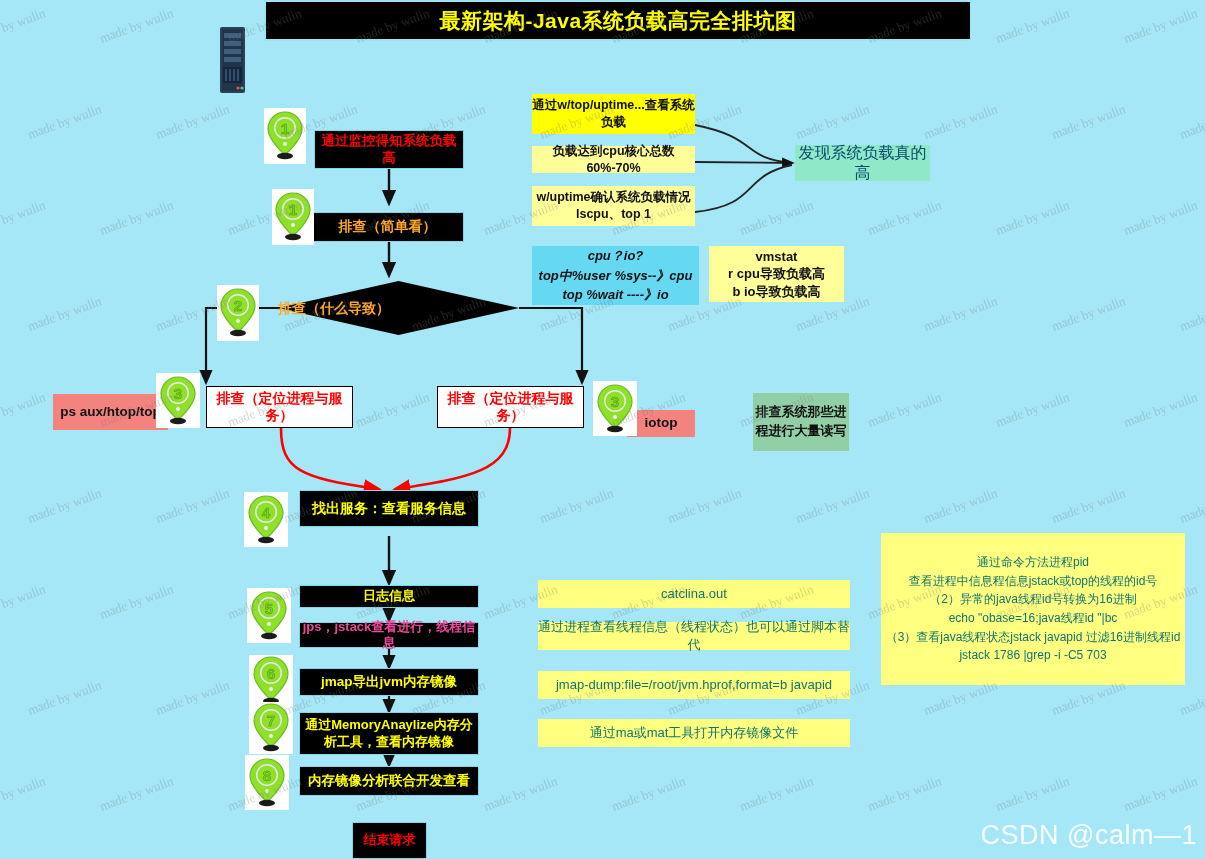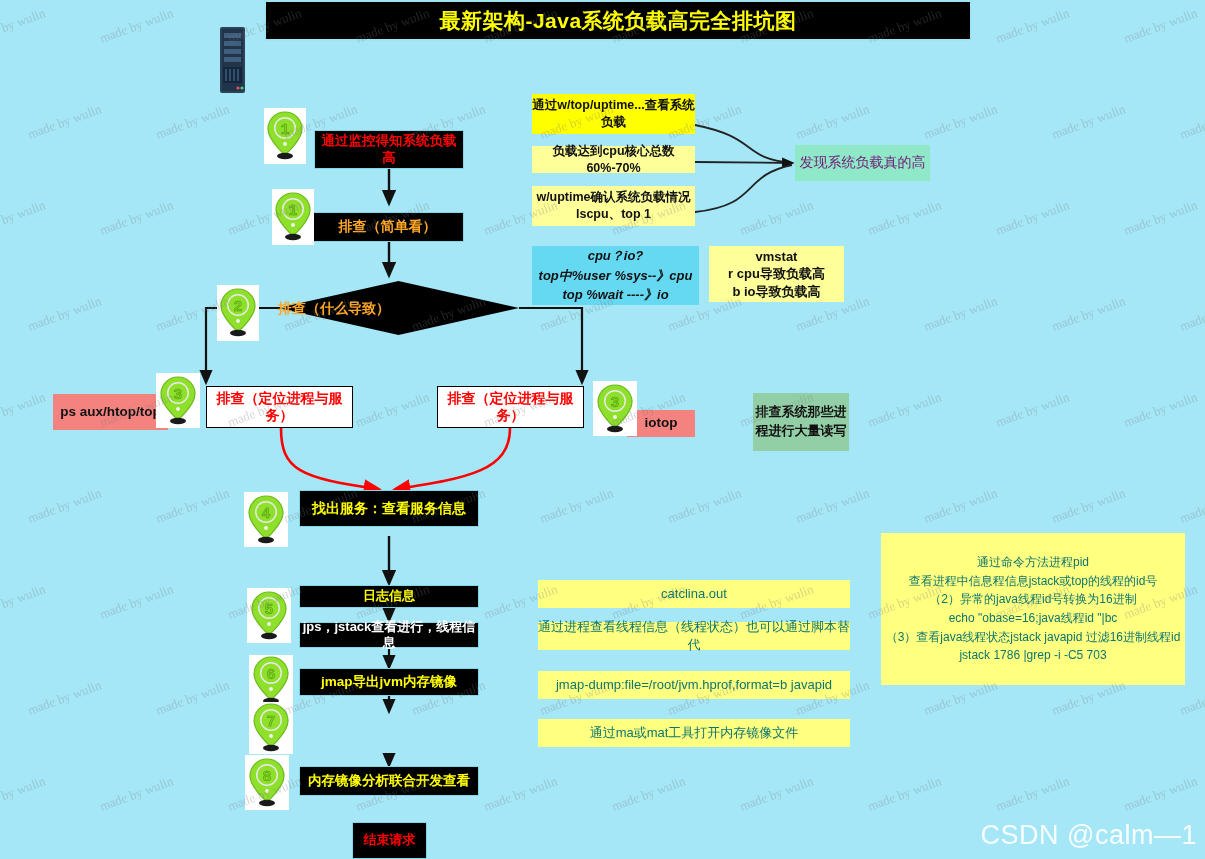--- a/index.html
+++ b/index.html
@@ -75,21 +75,21 @@
   .node-green2 {
     background: #93cfa6;
     border: none;
   }
   .node-green2 .lbl { color: #111; font-weight: bold; font-size: 13px; line-height: 1.45; }
 
   .node-mint {
     background: #8fe8c8;
     border: none;
   }
-  .node-mint .lbl { color: #701a75; font-size: 14px; }
+  .node-mint .lbl { color: #0c4a6e; font-size: 16px; }
 
   .node-yellow {
     background: #ffff00;
     border: none;
   }
   .node-yellow .lbl { color: #111; font-weight: bold; font-size: 12.5px; line-height: 1.35; }
 
   .node-yellow-lite {
     background: #ffff99;
     border: none;
@@ -354,27 +354,30 @@
 
   <div class="abs node node-black" style="left:299px; top:490px; width:180px; height:37px;">
     <span class="lbl" style="color:#ffff00; font-size:14px;">找出服务：查看服务信息</span>
   </div>
 
   <div class="abs node node-black" style="left:299px; top:585px; width:180px; height:23px;">
     <span class="lbl" style="color:#ffff00; font-size:13px;">日志信息</span>
   </div>
 
   <div class="abs node node-black" style="left:299px; top:622px; width:180px; height:26px;">
-    <span class="lbl" style="color:#ffffff; font-size:13px;">jps，jstack查看进行，线程信息</span>
+    <span class="lbl" style="color:#ec4899; font-size:13px;">jps，jstack查看进行，线程信息</span>
   </div>
 
   <div class="abs node node-black" style="left:299px; top:668px; width:180px; height:28px;">
     <span class="lbl" style="color:#ffff00; font-size:13.5px;">jmap导出jvm内存镜像</span>
   </div>
 
+  <div class="abs node node-black" style="left:299px; top:712px; width:180px; height:43px;">
+    <span class="lbl" style="color:#ffff00; font-size:13px;">通过MemoryAnaylize内存分析工具，查看内存镜像</span>
+  </div>
 
   <div class="abs node node-black" style="left:299px; top:766px; width:180px; height:30px;">
     <span class="lbl" style="color:#ffff00; font-size:13.5px;">内存镜像分析联合开发查看</span>
   </div>
 
   <div class="abs node node-black" style="left:352px; top:822px; width:75px; height:37px;">
     <span class="lbl" style="color:#ff0000; font-size:13px;">结束请求</span>
   </div>
 
   <div class="abs node node-yellow" style="left:532px; top:94px; width:163px; height:40px;">

